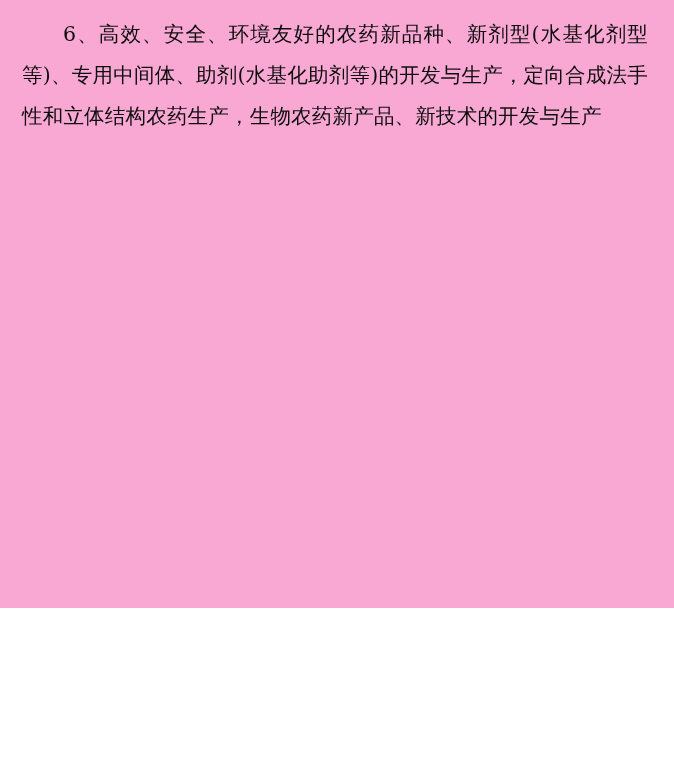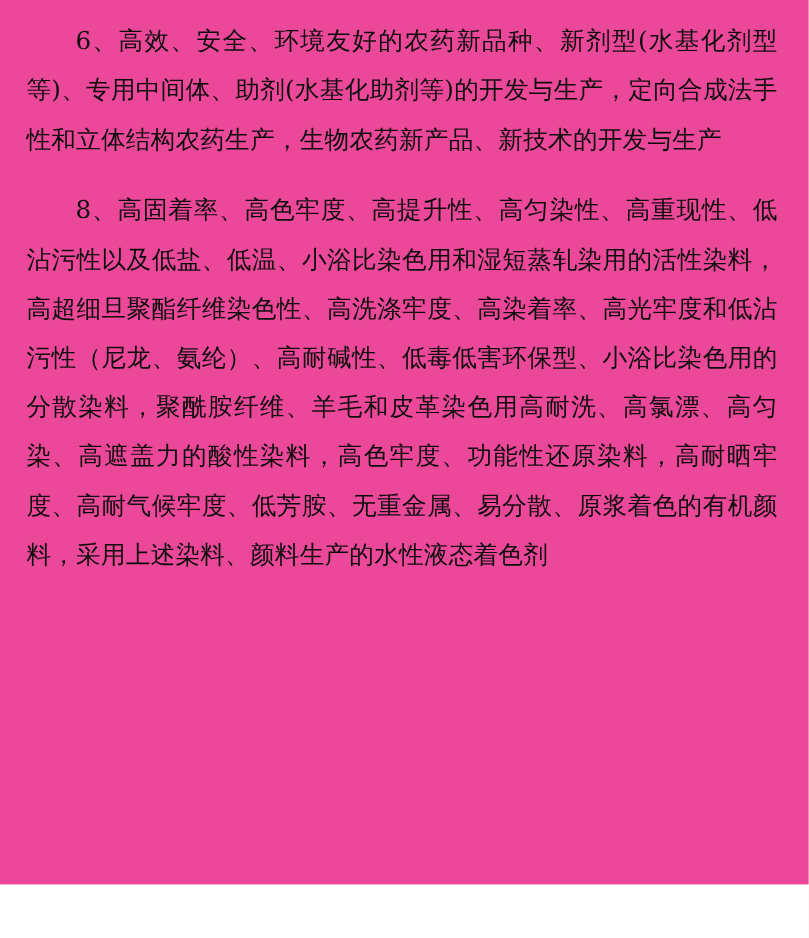--- a/index.html
+++ b/index.html
@@ -10,23 +10,23 @@
   body {
     width: 674px;
     height: 782px;
     overflow: hidden;
     font-family: "DejaVu Serif", "Liberation Serif", serif;
     color: #000000;
   }
   .page {
     box-sizing: border-box;
     width: 674px;
-    height: 737px;
+    height: 608px;
     padding: 14px 26px 10px 22px;
-    background: #ec4899;
+    background: #f9a8d4;
   }
   .para {
     font-size: 20.5px;
     line-height: 41px;
     text-align: justify;
     text-justify: inter-ideograph;
     text-indent: 2em;
     margin: 0 0 18px 0;
     letter-spacing: 0.2px;
     color: #0d0d0d;
@@ -37,14 +37,13 @@
   
   .para {
     -webkit-font-smoothing: antialiased;
   }
 </style>
 </head>
 <body>
 
 <div class="page">
   <p class="para">6、高效、安全、环境友好的农药新品种、新剂型(水基化剂型等)、专用中间体、助剂(水基化助剂等)的开发与生产，定向合成法手性和立体结构农药生产，生物农药新产品、新技术的开发与生产</p>
-  <p class="para">8、高固着率、高色牢度、高提升性、高匀染性、高重现性、低沾污性以及低盐、低温、小浴比染色用和湿短蒸轧染用的活性染料，高超细旦聚酯纤维染色性、高洗涤牢度、高染着率、高光牢度和低沾污性（尼龙、氨纶）、高耐碱性、低毒低害环保型、小浴比染色用的分散染料，聚酰胺纤维、羊毛和皮革染色用高耐洗、高氯漂、高匀染、高遮盖力的酸性染料，高色牢度、功能性还原染料，高耐晒牢度、高耐气候牢度、低芳胺、无重金属、易分散、原浆着色的有机颜料，采用上述染料、颜料生产的水性液态着色剂</p>
 </div>
 
 </body></html>

